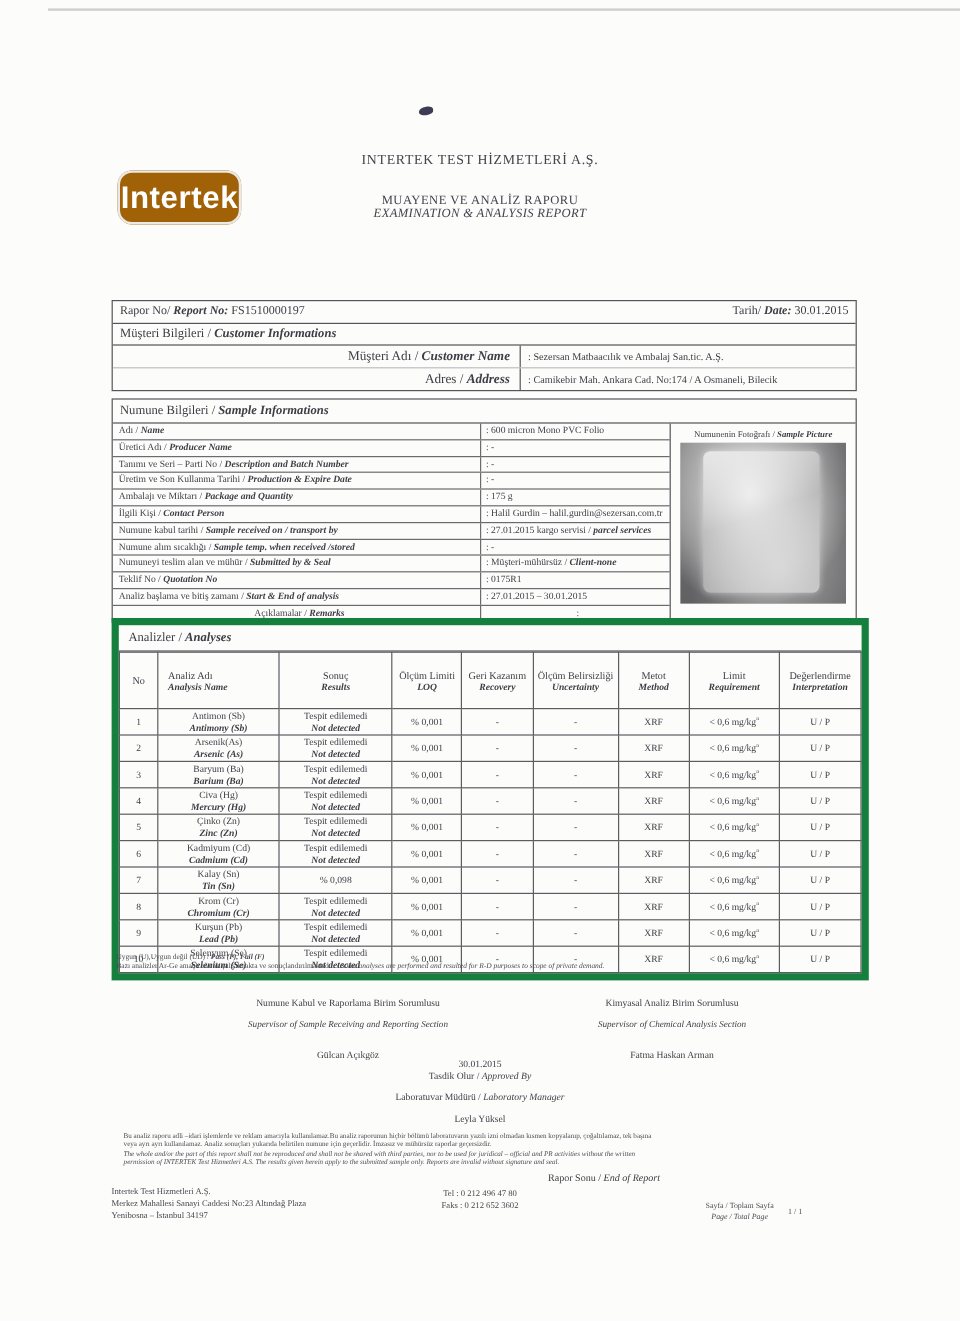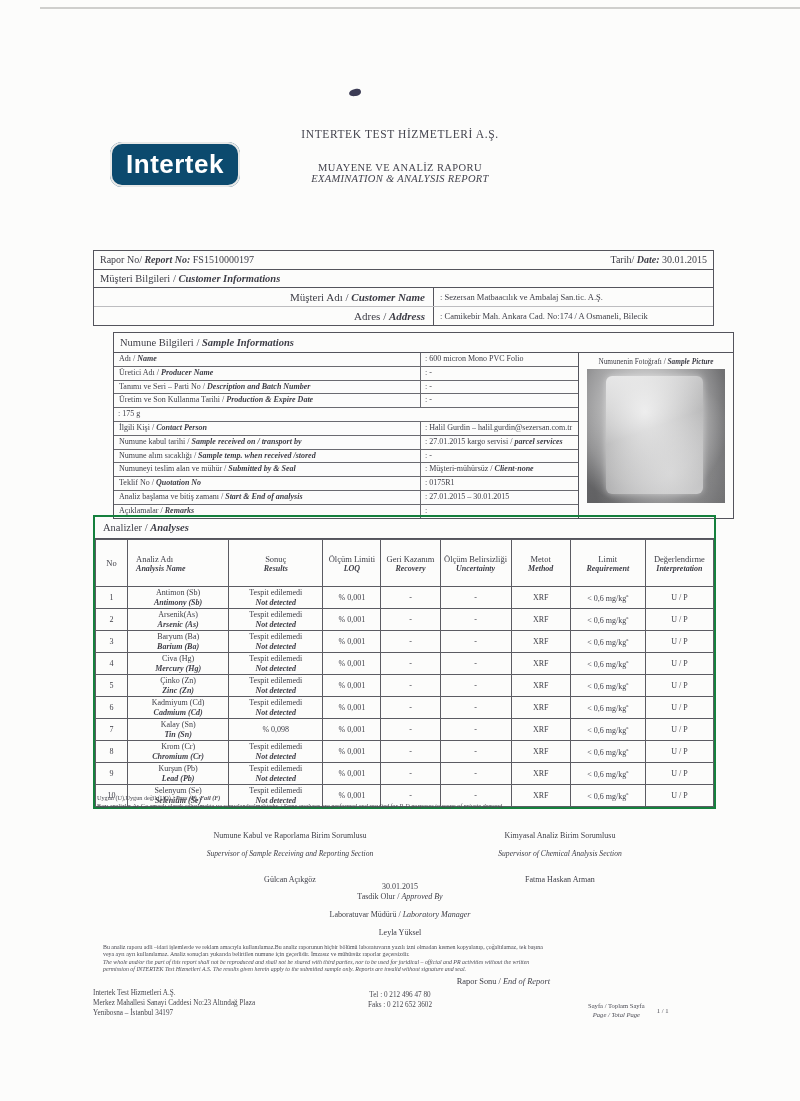--- a/index.html
+++ b/index.html
@@ -5,58 +5,58 @@
   html,body{margin:0;padding:0;}
   body{background:#e8e8e6;font-family:"Liberation Serif","DejaVu Serif",serif;}
   .page{position:relative;width:800px;height:1101px;background:#fcfcfb;margin:0 auto;overflow:hidden;color:#3d3d46;}
   .page::before{content:"";position:absolute;left:40px;top:7px;right:0;height:2px;background:#cfcfcd;}
   .abs{position:absolute;}
   .bi{font-style:italic;font-weight:bold;}
   .it{font-style:italic;}
   .sup{font-size:5px;vertical-align:super;}
 
   
-  .logo{left:98px;top:142px;width:130px;height:45px;background:#0c4a6e;border-radius:12px;display:flex;align-items:center;justify-content:center;box-shadow:0 0 0 2px #e9e9e8 inset;margin-left:12px;}
+  .logo{left:98px;top:142px;width:103px;height:45px;background:#a16207;border-radius:12px;display:flex;align-items:center;justify-content:center;box-shadow:0 0 0 2px #e9e9e8 inset;}
   .logo span{color:#fff;font-family:"Liberation Sans","DejaVu Sans",sans-serif;font-weight:bold;font-size:26px;letter-spacing:0.5px;}
   .head-center{left:150px;top:128px;width:500px;text-align:center;}
   .head-company{font-size:11.5px;letter-spacing:0.6px;color:#44444e;}
   .head-tr{margin-top:22px;font-size:10.5px;letter-spacing:0.4px;color:#44444e;}
   .head-en{font-size:10.5px;font-style:italic;letter-spacing:0.3px;color:#44444e;}
   .blob{left:349px;top:89px;width:12px;height:7px;background:#3c3c55;border-radius:60% 40% 50% 50%;transform:rotate(-8deg);}
 
   
   .box1{left:93px;top:250px;width:619px;border:1px solid #54545c;font-size:10px;}
   .b1row1{display:flex;justify-content:space-between;height:18px;line-height:18px;border-bottom:1px solid #54545c;padding:0 6px;}
   .b1row2{height:17px;line-height:17px;border-bottom:1px solid #54545c;padding:0 6px;font-size:10.5px;}
   .b1grid{display:grid;grid-template-columns:340px 1fr;}
   .b1label{height:18px;line-height:18px;text-align:right;padding-right:8px;font-size:11px;border-right:1px solid #54545c;}
   .b1val{height:18px;line-height:18px;padding-left:6px;font-size:8.5px;}
   .b1sep{border-top:1px solid #bdbdc0;}
 
   
-  .box2{left:93px;top:332px;width:619px;border:1px solid #54545c;margin-left:20px;}
+  .box2{left:93px;top:332px;width:619px;border:1px solid #54545c;}
   .b2title{height:19px;line-height:19px;border-bottom:1px solid #54545c;padding:0 6px;font-size:10.5px;}
   .b2body{display:flex;}
   .b2rows{width:464px;}
   .b2row{display:grid;grid-template-columns:307px 1fr;height:12.8px;line-height:12.8px;font-size:8px;border-bottom:1px solid #6a6a70;}
-  .b2row:last-child{border-bottom:none;}
+  .b2row:last-child{border-bottom:none;text-align:center;}
   .b2row .lab{padding-left:5px;border-right:1px solid #6a6a70;white-space:nowrap;overflow:hidden;}
   .b2row .val{padding-left:4px;white-space:nowrap;overflow:hidden;}
   .picCell{width:154px;border-left:1px solid #54545c;text-align:center;}
   .picCap{font-size:7.3px;line-height:9px;padding-top:4px;white-space:nowrap;}
   .photo{margin:3px auto 0;width:138px;height:134px;background:
     radial-gradient(ellipse at 42% 32%, rgba(255,255,255,0.9), rgba(255,255,255,0.35) 55%, rgba(255,255,255,0.08) 75%),
     radial-gradient(ellipse at 60% 78%, rgba(255,255,255,0.45), rgba(255,255,255,0.05) 65%),
     linear-gradient(#5d5d5f,#4b4b4d);position:relative;}
   .photo .folio{position:absolute;left:14%;top:5%;width:70%;height:88%;border-radius:6px;
     background:linear-gradient(160deg, rgba(250,250,250,0.75), rgba(220,220,220,0.35) 45%, rgba(245,245,245,0.6));
     box-shadow:0 0 6px rgba(255,255,255,0.4);}
 
   
-  .box3{left:93px;top:515px;width:619px;border:2px solid #15803d;}
+  .box3{left:93px;top:515px;width:619px;border:6px solid #15803d;}
   .b3title{height:21px;line-height:21px;border-bottom:1px solid #54545c;padding:0 8px;font-size:10.5px;}
   table.an{width:100%;border-collapse:collapse;table-layout:fixed;}
   table.an td,table.an th{border:1px solid #5c5c63;font-weight:normal;color:#3d3d46;padding:0;}
   table.an th{height:46px;font-size:8.5px;text-align:center;vertical-align:middle;}
   table.an th .h-en{display:block;font-style:italic;font-weight:bold;font-size:8px;}
   table.an th.hname{text-align:left;padding-left:8px;}
   table.an td{height:21px;font-size:8px;text-align:center;vertical-align:middle;}
   td.name{text-align:left;padding-left:6px;}
   .cl{display:block;line-height:9.5px;}
   .cl:empty{display:none;}
@@ -153,20 +153,21 @@
         </div>
         <div class="b2row">
           <div class="lab"><span>Tanımı ve Seri – Parti No /</span> <span class="bi">Description and Batch Number</span></div>
           <div class="val"><span>: -</span> <span class="bi"></span></div>
         </div>
         <div class="b2row">
           <div class="lab"><span>Üretim ve Son Kullanma Tarihi /</span> <span class="bi">Production &amp; Expire Date</span></div>
           <div class="val"><span>: -</span> <span class="bi"></span></div>
         </div>
         <div class="b2row">
+          <div class="lab"><span>Ambalajı ve Miktarı /</span> <span class="bi">Package and Quantity</span></div>
           <div class="val"><span>: 175 g</span> <span class="bi"></span></div>
         </div>
         <div class="b2row">
           <div class="lab"><span>İlgili Kişi /</span> <span class="bi">Contact Person</span></div>
           <div class="val"><span>: Halil Gurdin – halil.gurdin@sezersan.com.tr</span> <span class="bi"></span></div>
         </div>
         <div class="b2row">
           <div class="lab"><span>Numune kabul tarihi /</span> <span class="bi">Sample received on / transport by</span></div>
           <div class="val"><span>: 27.01.2015 kargo servisi /</span> <span class="bi">parcel services</span></div>
         </div>

